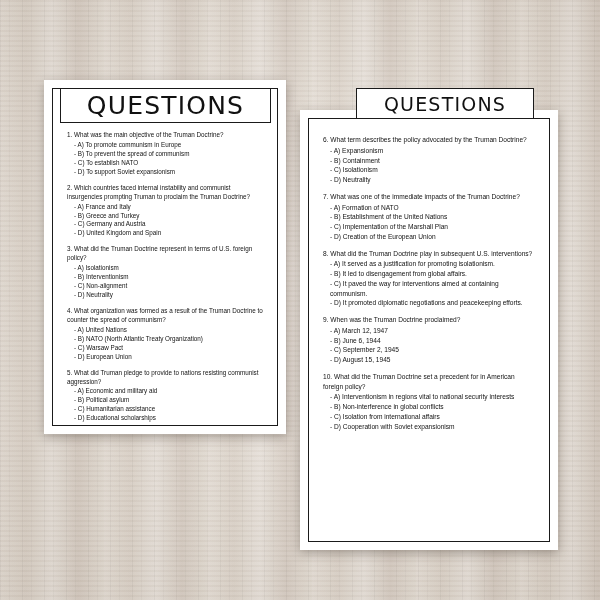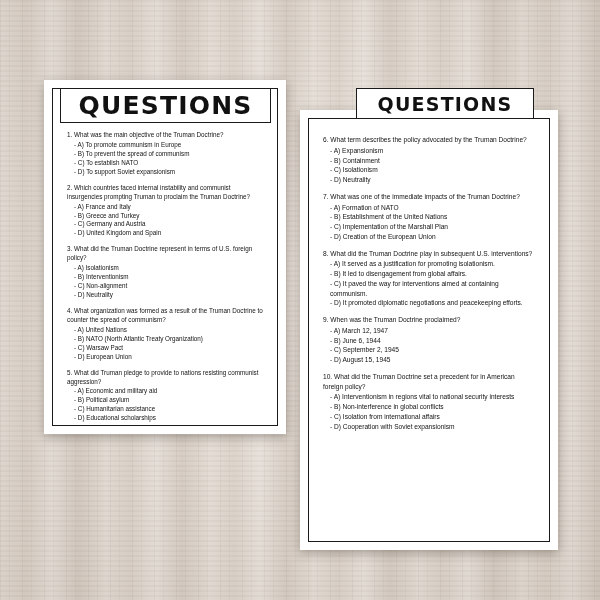--- a/index.html
+++ b/index.html
@@ -100,21 +100,21 @@
     background: #ffffff;
     border: 1.4px solid #1a1a1a;
     box-sizing: border-box;
     display: flex;
     align-items: center;
     justify-content: center;
     z-index: 6;
   }
   .title-banner .title-text {
     font-family: "DejaVu Sans", sans-serif;
-    font-weight: bold;
+    font-weight: normal;
     letter-spacing: 1.2px;
     color: #111;
     text-transform: uppercase;
   }
 
   #title-left {
     left: 60px;
     top: 88px;
     width: 211px;
     height: 35px;

